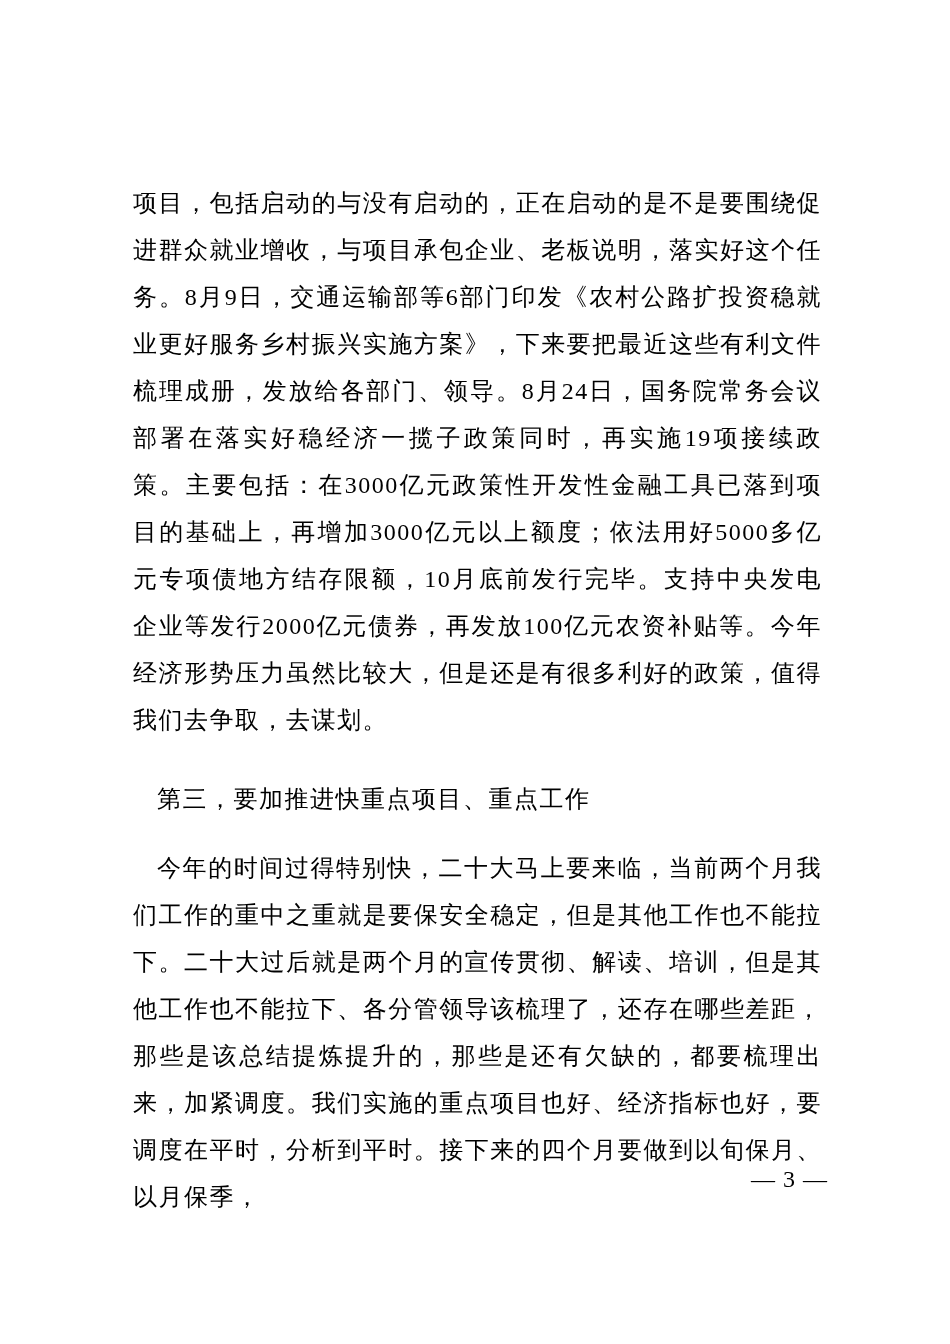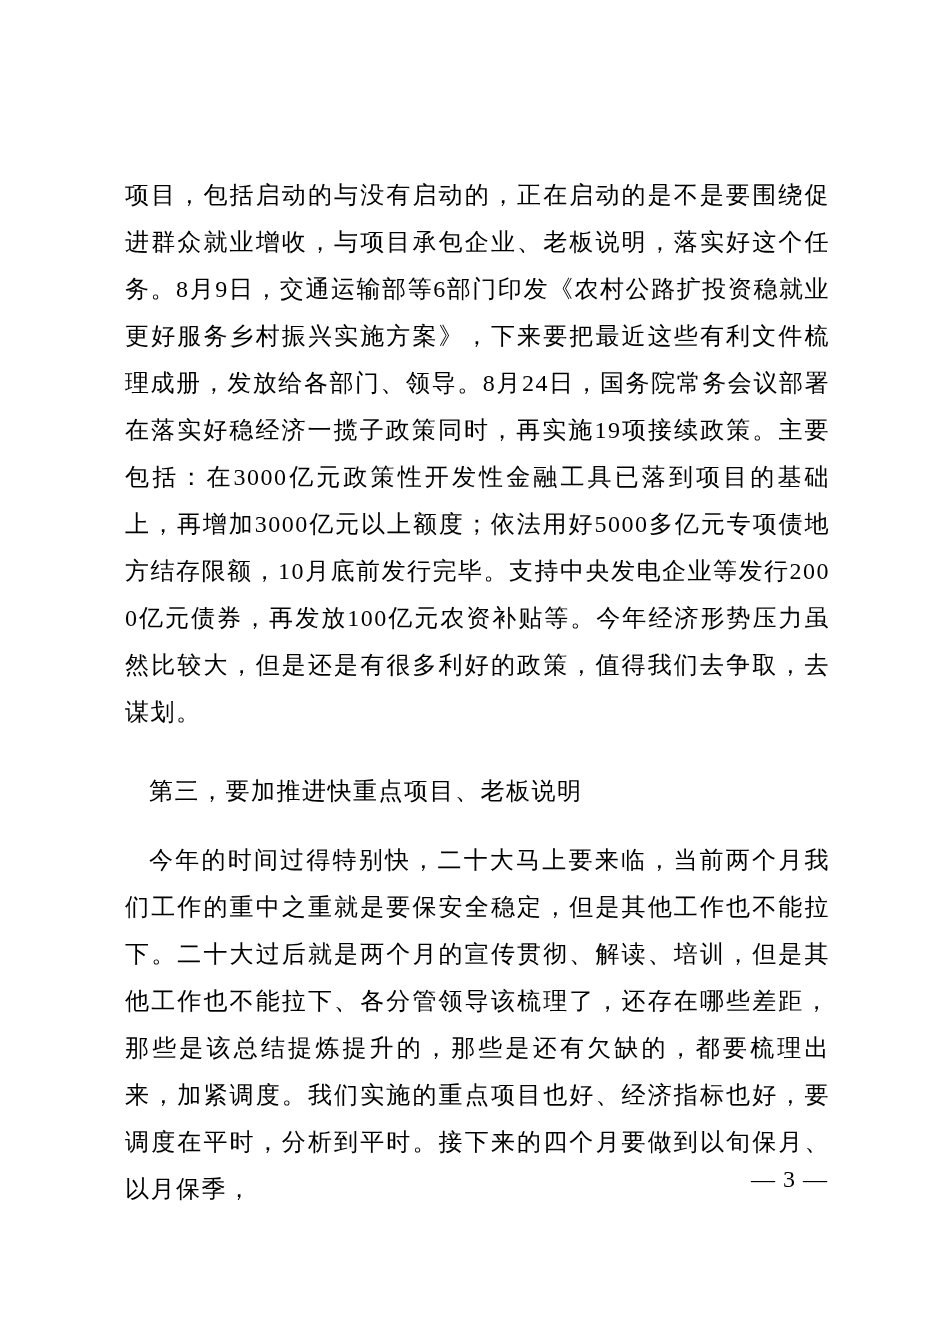--- a/index.html
+++ b/index.html
@@ -20,21 +20,21 @@
       inset: 0;
       background: #ffffff;
     }
     .page-content {
       position: absolute;
       left: 125px;
       right: 120px;
       top: 172px;
     }
     .para {
-      margin: 0;
+      margin: 8px;
       font-size: 24px;
       line-height: 47px;
       text-align: justify;
       letter-spacing: 1.5px;
       word-break: break-all;
     }
     .para.indent {
       text-indent: 1em;
     }
     .heading {
@@ -51,17 +51,17 @@
       letter-spacing: 1px;
       color: #000000;
     }
   </style>
 </head>
 <body>
 
 <div class="page">
   <div class="page-content">
     <p class="para">项目，包括启动的与没有启动的，正在启动的是不是要围绕促进群众就业增收，与项目承包企业、老板说明，落实好这个任务。8月9日，交通运输部等6部门印发《农村公路扩投资稳就业更好服务乡村振兴实施方案》，下来要把最近这些有利文件梳理成册，发放给各部门、领导。8月24日，国务院常务会议部署在落实好稳经济一揽子政策同时，再实施19项接续政策。主要包括：在3000亿元政策性开发性金融工具已落到项目的基础上，再增加3000亿元以上额度；依法用好5000多亿元专项债地方结存限额，10月底前发行完毕。支持中央发电企业等发行2000亿元债券，再发放100亿元农资补贴等。今年经济形势压力虽然比较大，但是还是有很多利好的政策，值得我们去争取，去谋划。</p>
-    <p class="para heading indent">第三，要加推进快重点项目、老板说明</p>
+    <p class="para heading indent">第三，要加推进快重点项目、重点工作</p>
     <p class="para indent">今年的时间过得特别快，二十大马上要来临，当前两个月我们工作的重中之重就是要保安全稳定，但是其他工作也不能拉下。二十大过后就是两个月的宣传贯彻、解读、培训，但是其他工作也不能拉下、各分管领导该梳理了，还存在哪些差距，那些是该总结提炼提升的，那些是还有欠缺的，都要梳理出来，加紧调度。我们实施的重点项目也好、经济指标也好，要调度在平时，分析到平时。接下来的四个月要做到以旬保月、以月保季，</p>
   </div>
   <div class="page-number">— 3 —</div>
 </div>
 
 </body></html>

